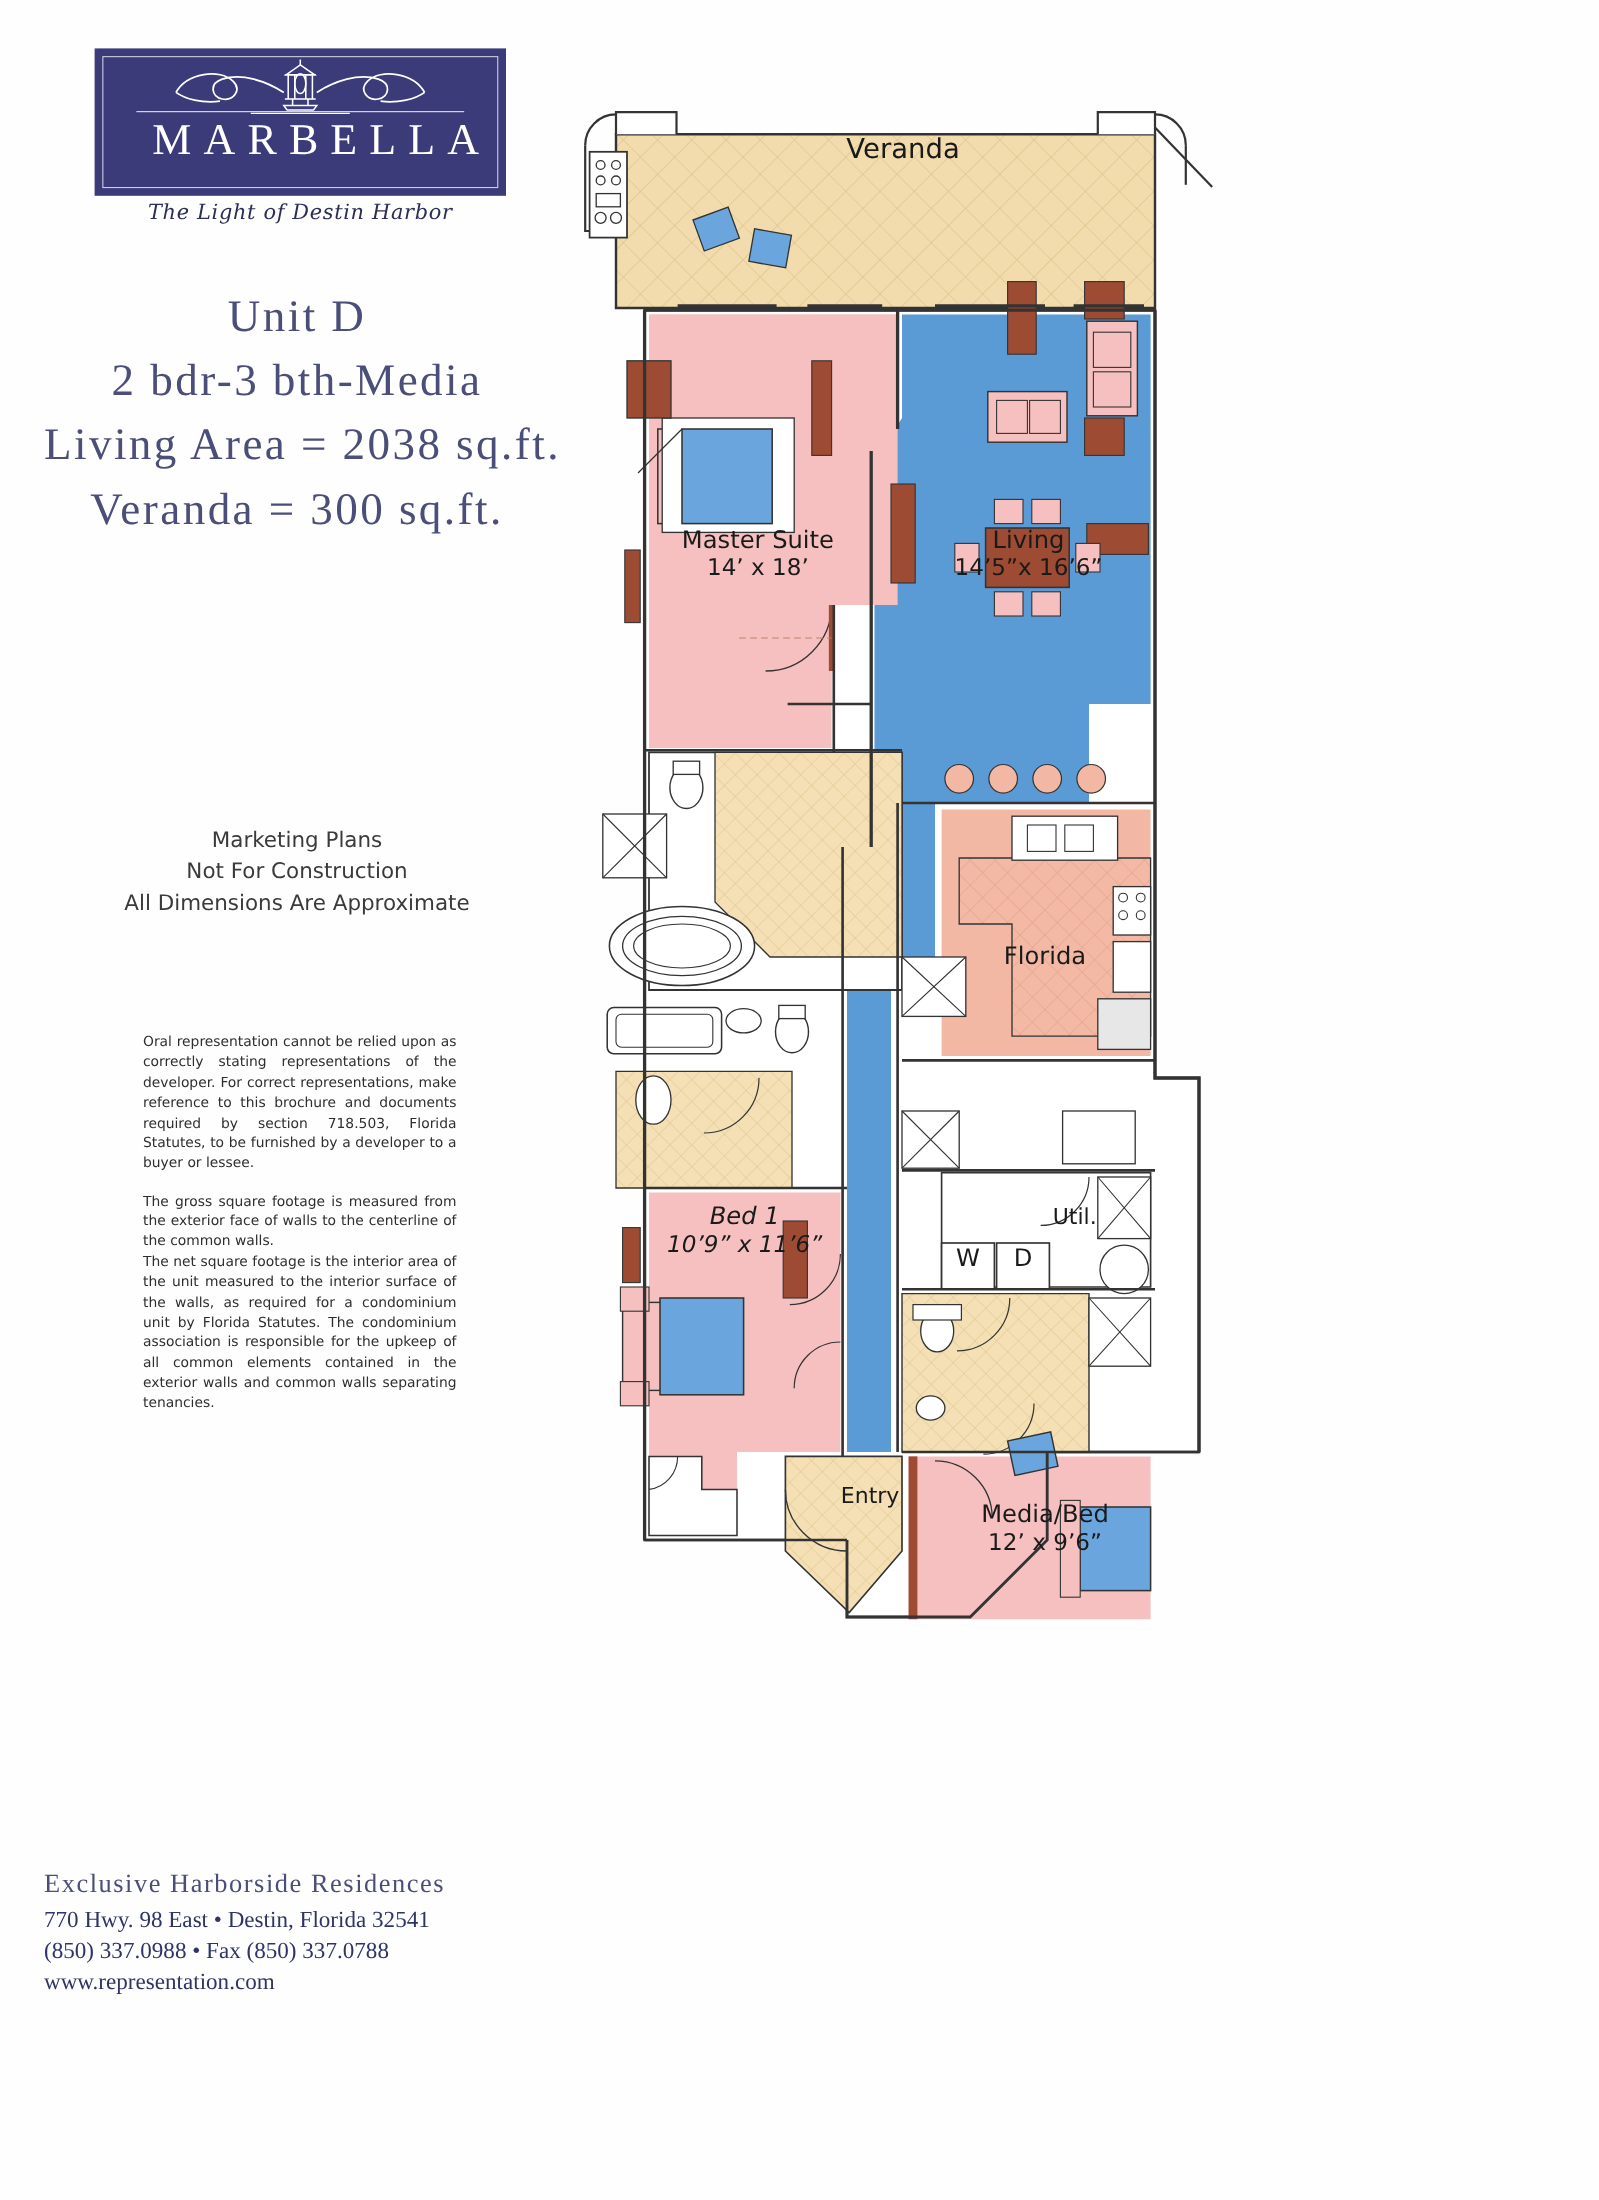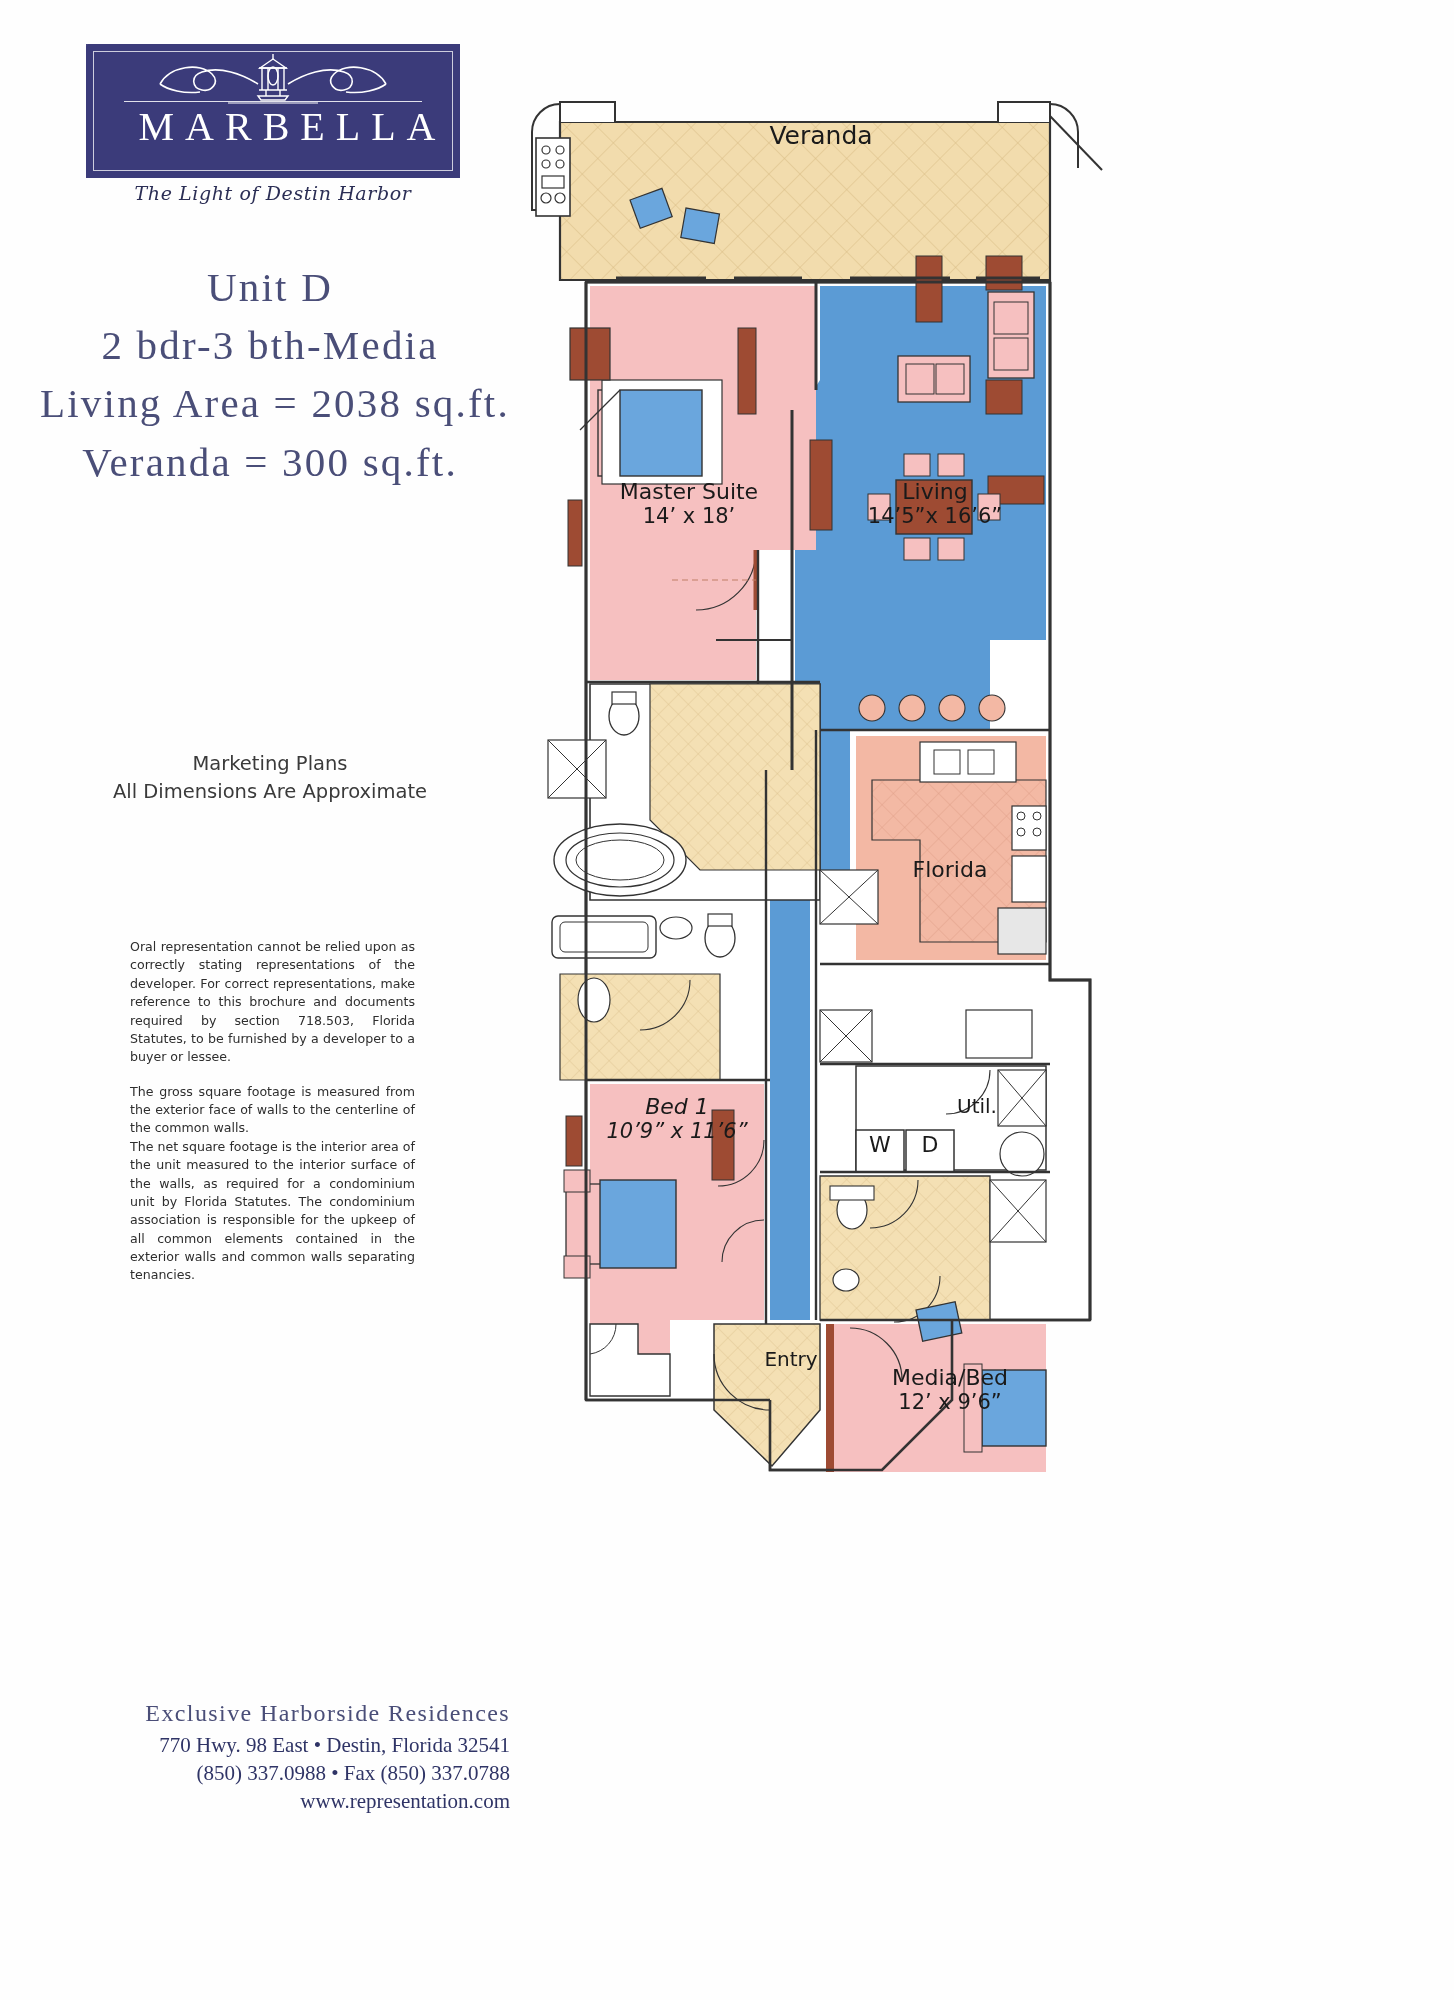--- a/index.html
+++ b/index.html
@@ -61,21 +61,21 @@
 
   .legal{
     position:absolute;left:130px;top:938px;width:285px;
     font-size:12.6px;line-height:1.46;color:#2e2e2e;
     font-family:"DejaVu Sans", sans-serif;text-align:justify;
   }
   .legal p{margin:0 0 16px 0;}
   .legal p.tight{margin-bottom:0;}
 
   .footer{
-    position:absolute;left:40px;top:1700px;width:470px;text-align:right;
+    position:absolute;left:40px;top:1700px;width:470px;text-align:left;
     font-family:"Liberation Serif", serif;color:#3a3f72;
   }
   .footer .f1{font-size:24px;letter-spacing:1.4px;color:#4a4e78;margin-bottom:4px;}
   .footer .f2,.footer .f3,.footer .f4{font-size:21px;line-height:1.34;color:#2f3466;}
 
   
   .plan{position:absolute;left:520px;top:80px;width:600px;height:1450px;}
   .plan svg{display:block;}
 
   .rlabel{
@@ -123,20 +123,21 @@
 
     <div class="unit-title">
       <div>Unit D</div>
       <div>2 bdr-3 bth-Media</div>
       <div>Living Area = 2038 sq.ft.</div>
       <div>Veranda = 300 sq.ft.</div>
     </div>
 
     <div class="marketing">
       <div>Marketing Plans</div>
+      <div>Not For Construction</div>
       <div>All Dimensions Are Approximate</div>
     </div>
 
     <div class="legal">
       <p>Oral representation cannot be relied upon as correctly stating representations of the developer. For correct representations, make reference to this brochure and documents required by section 718.503, Florida Statutes, to be furnished by a developer to a buyer or lessee.</p>
       <p class="tight">The gross square footage is measured from the exterior face of walls to the centerline of the common walls.</p>
       <p>The net square footage is the interior area of the unit measured to the interior surface of the walls, as required for a condominium unit by Florida Statutes. The condominium association is responsible for the upkeep of all common elements contained in the exterior walls and common walls separating tenancies.</p>
     </div>
 
     <div class="footer">

